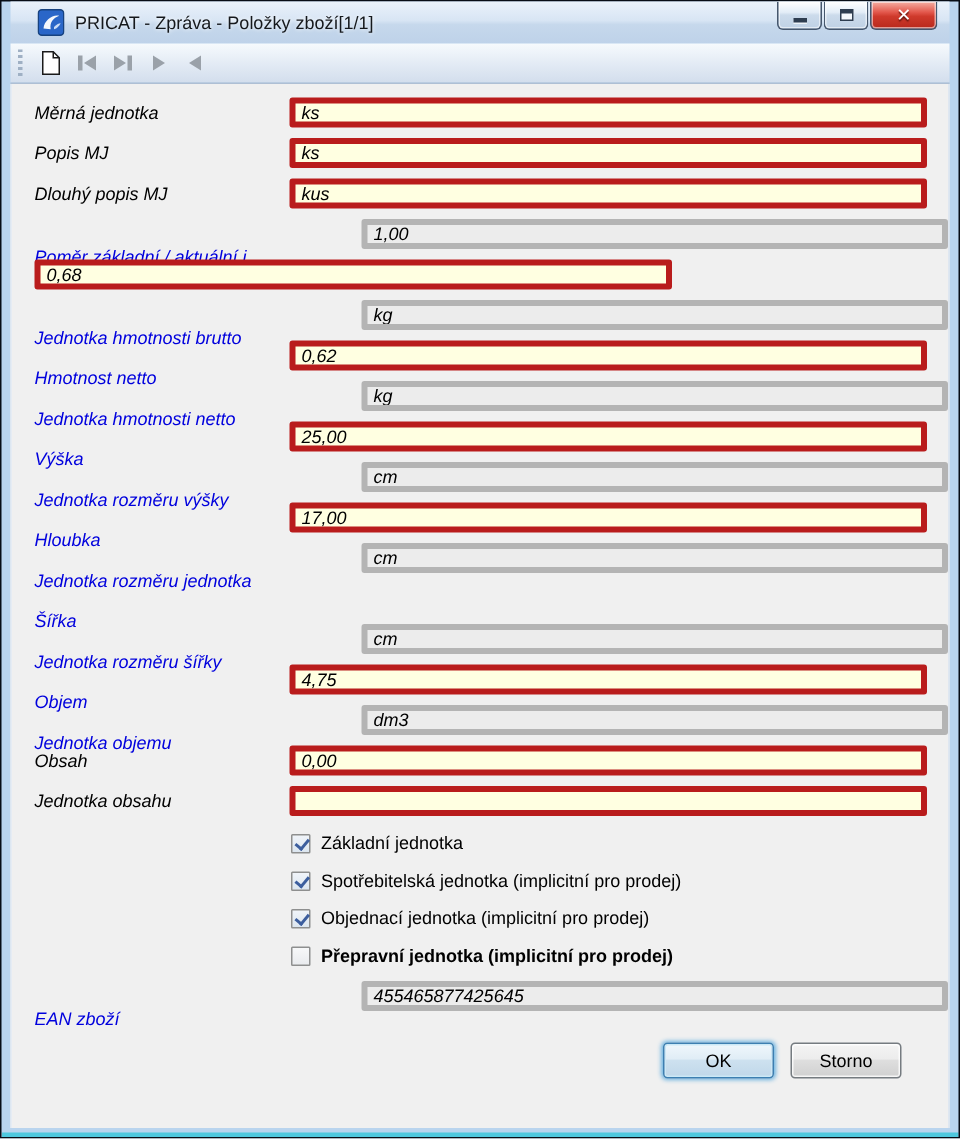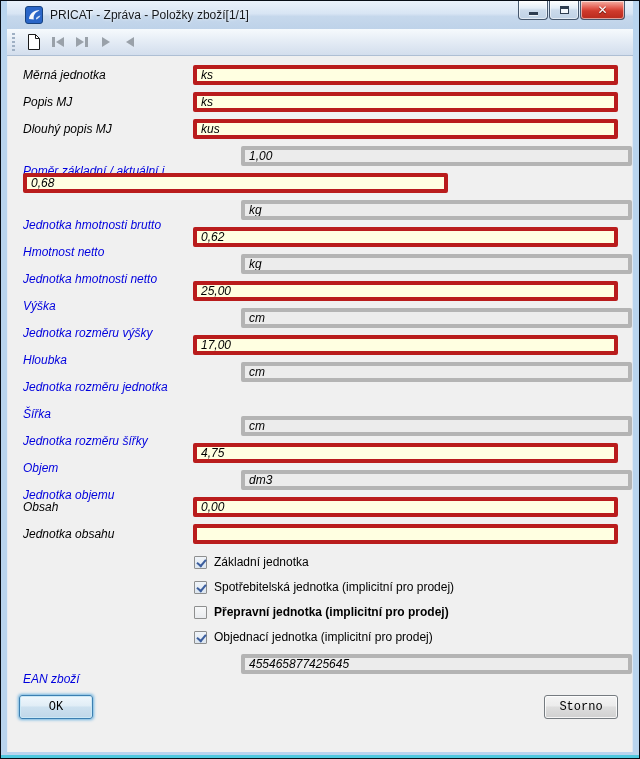--- a/index.html
+++ b/index.html
@@ -88,21 +88,21 @@
     width:7px; height:4px;
     border-left:2px solid #3c5e9e; border-bottom:2px solid #3c5e9e;
     transform:rotate(-50deg);
   }
   .cb-label { font-size:12px; color:#000; }
   .cb-row.bold .cb-label { font-weight:bold; }
 
   .ean-row { margin-top:7px; }
 
   
-  .btnbar { display:flex; justify-content:space-between; margin-top:21px; padding-right:14px;font-family:Liberation Mono, monospace; }
+  .btnbar { display:flex; justify-content:flex-end; margin-top:21px; padding-right:31px; }
   .btn {
     width:74px; height:24px; margin-left:11px;
     display:flex; align-items:center; justify-content:center;
     font-size:12px; color:#000; border-radius:3px;
   }
   .btn.default {
     border:1px solid #3c7fb1;
     background:linear-gradient(#f0f7fc, #e0edf6 45%, #cde1ef 50%, #c0d7e9);
     box-shadow:0 0 3px 1px #6db3e0, inset 0 0 0 1px #cbe8f6;
   }
@@ -244,27 +244,27 @@
 
     <div class="cb-section">
       <div class="cb-row">
         <div class="cb checked"><span></span></div>
         <span class="cb-label">Základní jednotka</span>
       </div>
       <div class="cb-row">
         <div class="cb checked"><span></span></div>
         <span class="cb-label">Spotřebitelská jednotka (implicitní pro prodej)</span>
       </div>
+      <div class="cb-row">
+        <div class="cb checked"><span></span></div>
+        <span class="cb-label">Objednací jednotka (implicitní pro prodej)</span>
+      </div>
       <div class="cb-row bold">
         <div class="cb"></div>
         <span class="cb-label">Přepravní jednotka (implicitní pro prodej)</span>
-      </div>
-      <div class="cb-row">
-        <div class="cb checked"><span></span></div>
-        <span class="cb-label">Objednací jednotka (implicitní pro prodej)</span>
       </div>
     </div>
 
     <div class="row ean-row">
         <span class="lbl blue">EAN zboží</span>
         <div class="field gray">455465877425645</div>
       </div>
 
     <div class="btnbar">
       <div class="btn default">OK</div>

